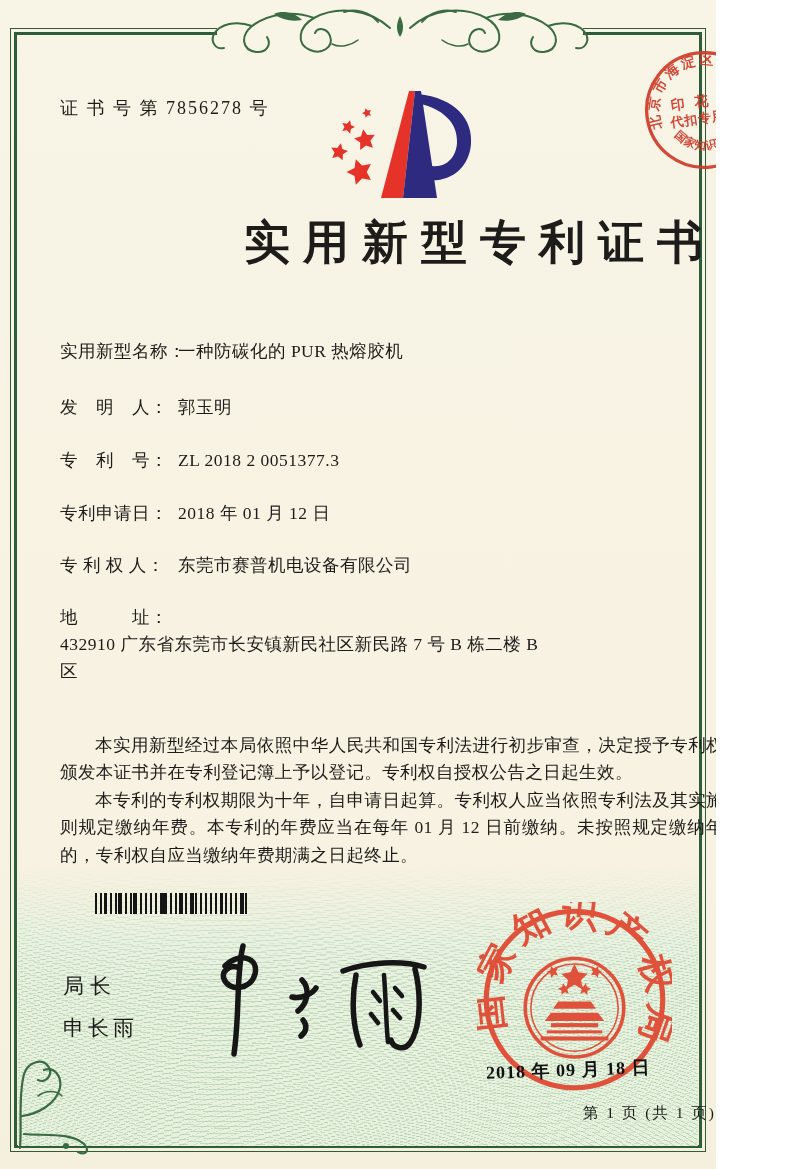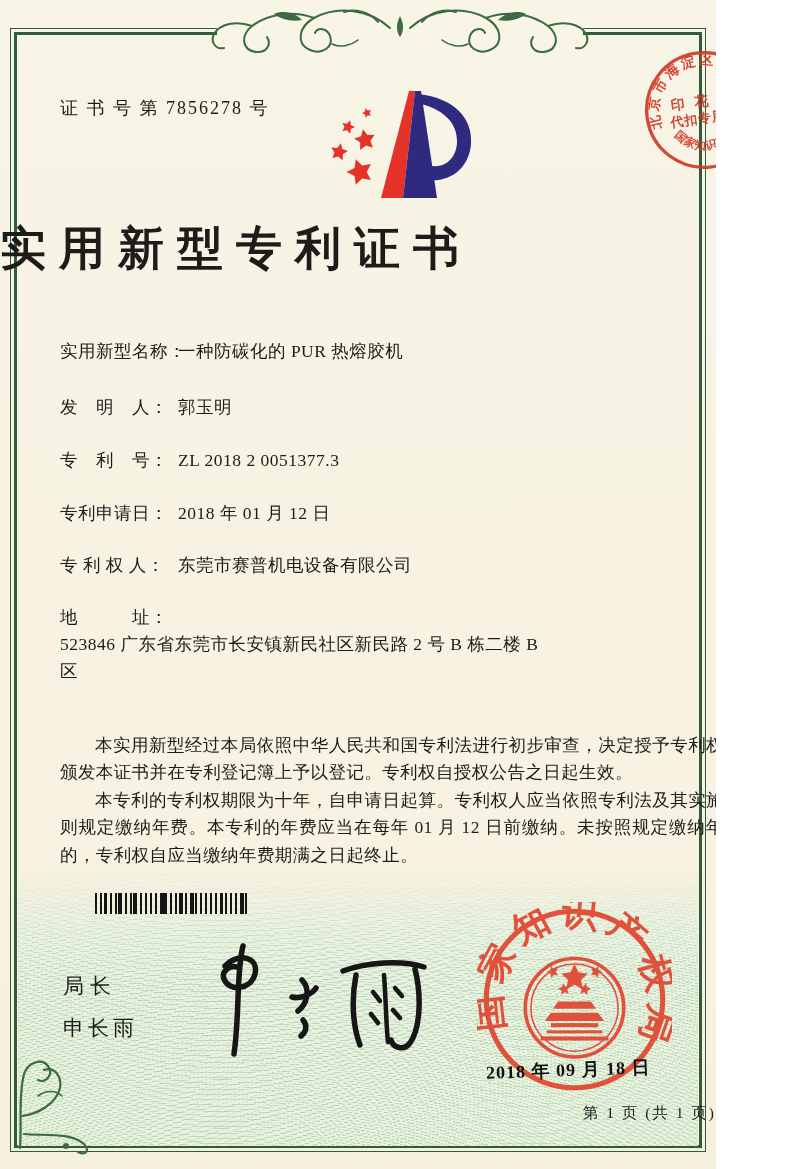--- a/index.html
+++ b/index.html
@@ -22,21 +22,21 @@
   .green-zone .waves{
     position:absolute;inset:0;
     background:
       repeating-radial-gradient(1200px 420px at 30% 130%,rgba(110,170,118,.30) 0 1.4px,rgba(0,0,0,0) 1.4px 7px),
       repeating-radial-gradient(1400px 520px at 75% 140%,rgba(110,170,118,.22) 0 1.4px,rgba(0,0,0,0) 1.4px 9px);
     -webkit-mask-image:linear-gradient(180deg,transparent 0,#000 110px);
     mask-image:linear-gradient(180deg,transparent 0,#000 110px);
   }
   
   .cert-no{position:absolute;left:60px;top:96px;font-size:18px;letter-spacing:2px;}
-  .title{position:absolute;left:0;top:218px;width:100%;text-align:left;
+  .title{position:absolute;left:0;top:212px;width:100%;text-align:right;
          font-size:46px;font-weight:bold;letter-spacing:13px;}
   .frow{position:absolute;left:60px;font-size:17.5px;letter-spacing:.5px;line-height:27px;}
   .flabel{display:inline-block;width:118px;vertical-align:top;white-space:pre;}
   .fvalue{display:inline-block;vertical-align:top;}
   .addr-val{width:560px;}
   .grant-no{position:absolute;left:470px;top:0;}
   .paras{position:absolute;left:60px;top:732px;width:682px;font-size:17.5px;
          line-height:27.4px;text-align:justify;letter-spacing:.4px;}
   .paras p{margin:0;text-indent:2em;}
   
@@ -142,21 +142,21 @@
   <div class="frow" style="top:447px">
     <span class="flabel">专　利　号：</span><span class="fvalue">ZL 2018 2 0051377.3</span>
   </div>
   <div class="frow" style="top:500px">
     <span class="flabel">专利申请日：</span><span class="fvalue">2018 年 01 月 12 日</span>
   </div>
   <div class="frow" style="top:552px">
     <span class="flabel">专 利 权 人：</span><span class="fvalue">东莞市赛普机电设备有限公司</span>
   </div>
   <div class="frow" style="top:604px">
-    <span class="flabel">地　　　址：</span><span class="fvalue addr-val"><span>523846 广东省东莞市长安镇新民社区新民路 2 号 B 栋二楼 B</span><br><span>区</span></span>
+    <span class="flabel">地　　　址：</span><span class="fvalue addr-val"><span>432910 广东省东莞市长安镇新民社区新民路 7 号 B 栋二楼 B</span><br><span>区</span></span>
   </div>
 
   <div class="paras">
     <p>本实用新型经过本局依照中华人民共和国专利法进行初步审查，决定授予专利权，颁发本证书并在专利登记簿上予以登记。专利权自授权公告之日起生效。</p>
     <p>本专利的专利权期限为十年，自申请日起算。专利权人应当依照专利法及其实施细则规定缴纳年费。本专利的年费应当在每年 01 月 12 日前缴纳。未按照规定缴纳年费的，专利权自应当缴纳年费期满之日起终止。</p>
   </div>
 
   <div class="barcode"></div>
 
   <div class="officer-title">局长</div>

